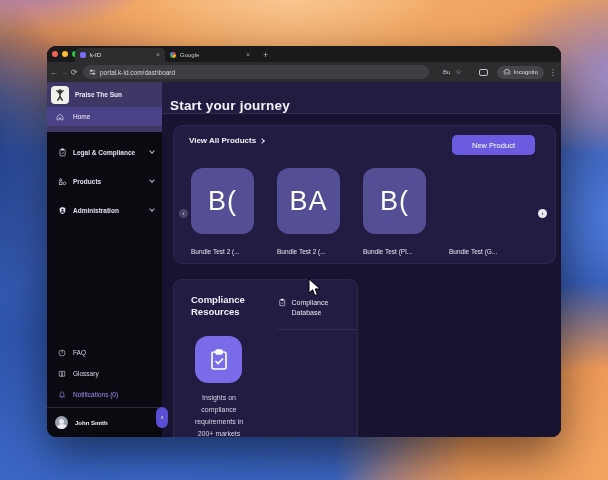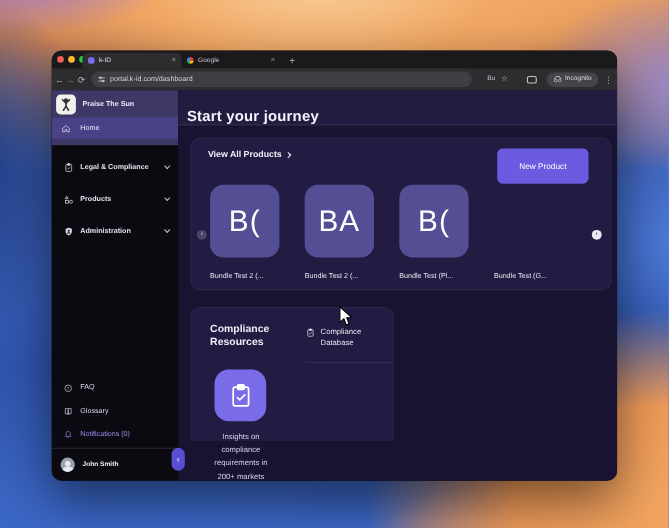--- a/index.html
+++ b/index.html
@@ -72,30 +72,30 @@
 .avatar:after{content:""; position:absolute; left:1.5px; top:8px; width:10px; height:7px; border-radius:50%; background:#e8eaf0;}
 .profile-name { font-size:6px; color:#f2f2f8; margin-left:7px; font-weight:bold; }
 .collapse-pill { position:absolute; left:109px; top:325px; width:12px; height:21px; background:#5a4ed2; border-radius:6px; color:#fff; font-size:8px; display:flex; align-items:center; justify-content:center; z-index:6; }
 
 .main { position:relative; flex:1; background:#181331; }
 .main-header { height:32px; background:#221c40; border-bottom:1px solid rgba(255,255,255,.08); display:flex; align-items:flex-end; padding-left:8px; }
 .main-header h1 { font-size:13.5px; color:#f4f2fa; font-weight:600; letter-spacing:.2px; }
 .products-card { position:absolute; left:11px; top:43px; width:383px; height:139px; background:#221c42; border-radius:9px; border:1px solid rgba(255,255,255,.05); }
 .view-all { position:absolute; left:15px; top:10px; font-size:8px; color:#f0eef8; font-weight:bold; display:flex; align-items:center; gap:4px; }
 .view-chev { width:4px; height:4px; border-right:1.2px solid #e8e6f4; border-bottom:1.2px solid #e8e6f4; transform:rotate(-45deg); }
-.new-product { position:absolute; right:20px; top:9px; width:83px; height:32px; background:#6a5be0; border:none; border-radius:5px; color:#fff; font-size:7.5px; font-family:inherit; }
+.new-product { position:absolute; right:20px; top:9px; width:83px; height:20px; background:#6a5be0; border:none; border-radius:5px; color:#fff; font-size:7.5px; font-family:inherit; }
 .tiles { position:absolute; left:17px; top:42px; display:flex; gap:23px; }
 .tile { width:63px; height:66px; border-radius:12px; background:#544f95; display:flex; align-items:center; justify-content:center; }
 .tile span { font-size:27px; color:#fff; letter-spacing:1px; }
 .tile-labels { position:absolute; left:17px; top:122px; display:flex; gap:23px; }
 .tile-label { width:63px; font-size:6.5px; color:#e8e6f2; white-space:nowrap; }
 .car-arrow { position:absolute; width:9px; height:9px; border-radius:50%; border:none; font-size:5px; line-height:9px; text-align:center; padding:0; font-weight:bold; }
 .car-arrow.left { left:5px; top:83px; background:#4a4566; color:#d6d3e6; }
 .car-arrow.right { right:8px; top:83px; background:#e9e9f0; color:#2a2548; }
-.compliance-card { position:absolute; left:11px; top:197px; width:185px; height:122px; background:#221c42; border-radius:9px 9px 0 0; border:1px solid rgba(255,255,255,.05); border-bottom:none; }
+.compliance-card { position:absolute; left:11px; top:197px; width:185px; height:158px; background:#221c42; border-radius:9px 9px 0 0; border:1px solid rgba(255,255,255,.05); border-bottom:none; }
 .comp-title { position:absolute; left:17px; top:14px; width:76px; font-size:9.5px; font-weight:600; color:#f0eef8; line-height:12px; }
 .comp-tab { position:absolute; left:104px; top:18px; width:78px; display:flex; gap:5px; padding-bottom:11px; border-bottom:1px solid rgba(255,255,255,.09); }
 .comp-tab-label { font-size:7px; color:#e8e6f2; line-height:10px; }
 .comp-tile { position:absolute; left:21px; top:56px; width:47px; height:47px; background:#7a6ce8; border-radius:13px; display:flex; align-items:center; justify-content:center; }
 .comp-desc { position:absolute; left:16px; top:112px; width:58px; text-align:center; font-size:7px; color:#d8d5ea; line-height:12px; }
 .cursor { position:absolute; left:146px; top:196px; z-index:20; }
 </style>
 </head>
 <body>
 

